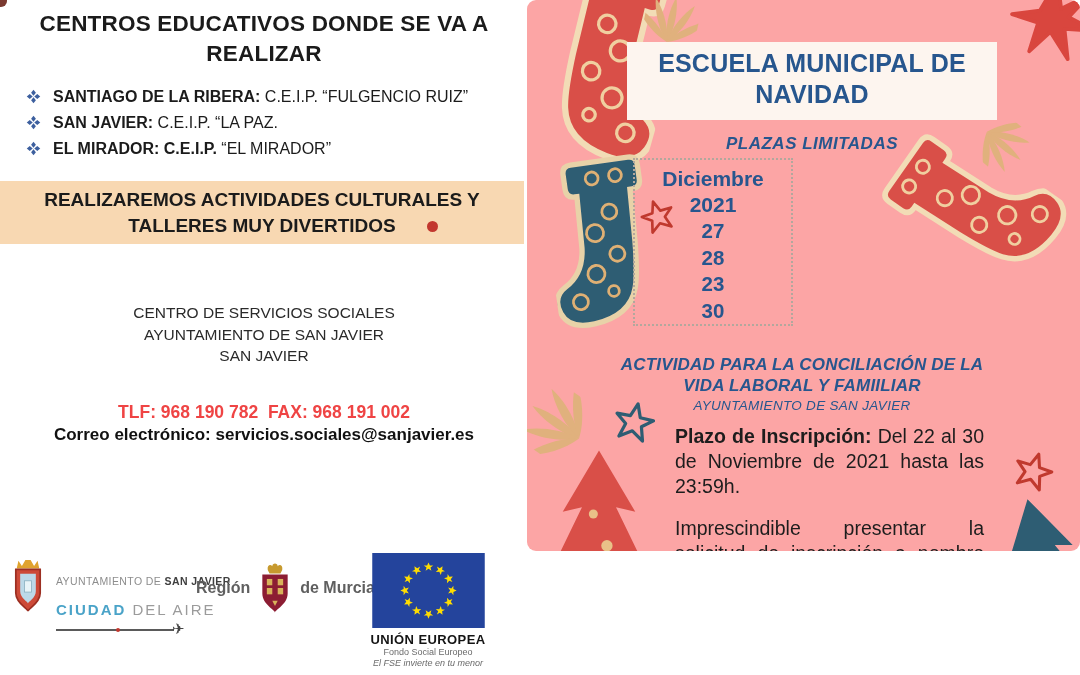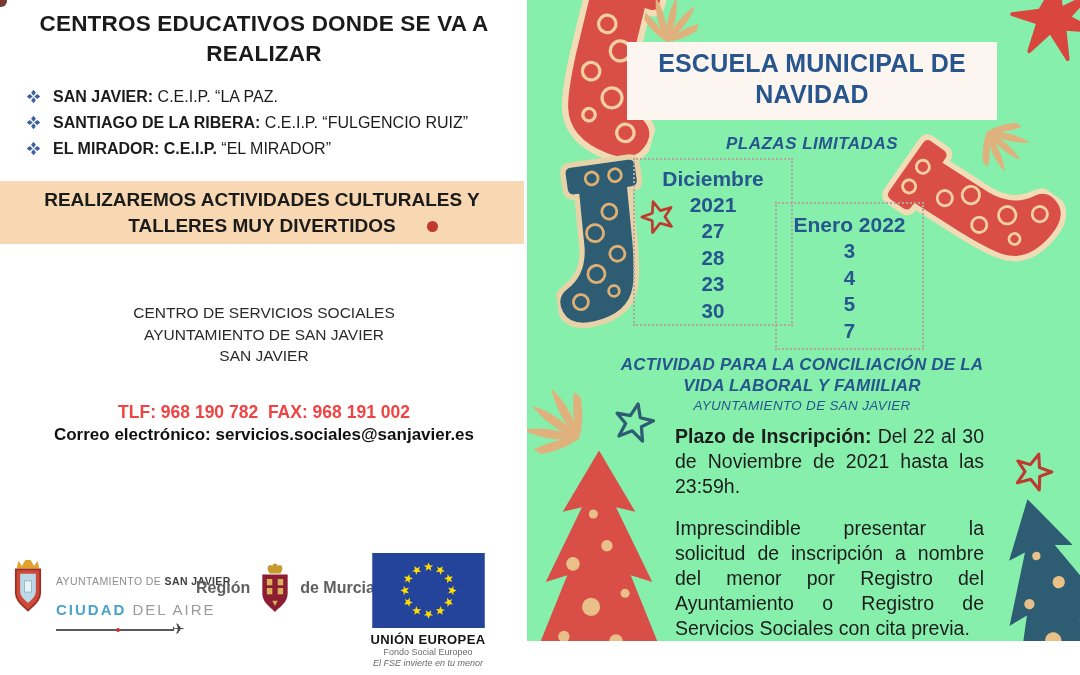--- a/index.html
+++ b/index.html
@@ -44,21 +44,21 @@
   .murcia-logo { position:absolute; left:196px; top:15px; display:flex; align-items:center; }
   .murcia-word { font-size:16px; color:#5f5f5f; font-weight:700; }
   .murcia-shield { width:38px; height:56px; margin:0 6px; }
   .eu-logo { position:absolute; left:358px; top:8px; width:140px; text-align:center; }
   .eu-flag { width:129px; height:75px; display:block; margin:0 auto; }
   .eu-title { font-size:13px; font-weight:700; color:#141414; margin-top:4px; letter-spacing:.4px; }
   .eu-sub { font-size:9px; color:#6b6b6b; line-height:11px; }
   .eu-sub.it { font-style:italic; }
 
   
-  .page-right { position:absolute; left:527px; top:0; width:553px; height:641px; background:#86efac; overflow:hidden; }
+  .page-right { position:absolute; left:527px; top:0; width:553px; height:551px; background:#fca5a5; overflow:hidden;border-radius:9px; }
   .deco { position:absolute; }
   .rp-titlebox { position:absolute; left:100px; top:42px; width:370px; padding:6px 0 10px;
                  background:#fdf5ef; text-align:center; }
   .rp-title { font-size:25px; font-weight:700; color:#27568e; line-height:31px; letter-spacing:.2px; }
   .rp-subtitle { position:absolute; left:100px; top:134px; width:370px; text-align:center;
                  font-size:17px; font-weight:600; font-style:italic; color:#27568e; letter-spacing:.5px; }
   .month-box { position:absolute; border:2px dotted #b3a79d; background:transparent; text-align:center;
                color:#27568e; font-weight:700; }
   .box-dec { left:106px; top:158px; width:160px; height:168px; padding-top:6px; }
   .box-ene { left:248px; top:202px; width:149px; height:148px; padding-top:8px; }
@@ -88,32 +88,32 @@
     <div class="centers-list">
       <div class="center-item">
         <svg class="bullet-diamond" viewBox="0 0 20 20">
           <g fill="#3c5f9e">
               <path d="M10 1 L13.2 5 L10 9 L6.8 5 Z"></path>
               <path d="M10 11 L13.2 15 L10 19 L6.8 15 Z"></path>
               <path d="M1 10 L5 6.8 L9 10 L5 13.2 Z"></path>
               <path d="M11 10 L15 6.8 L19 10 L15 13.2 Z"></path>
             </g>
         </svg>
-        <span><span class="center-bold">SAN JAVIER: </span><span class="center-normal">C.E.I.P. “LA PAZ.</span></span>
+        <span><span class="center-bold">SANTIAGO DE LA RIBERA: </span><span class="center-normal">C.E.I.P. “FULGENCIO RUIZ”</span></span>
       </div>
       <div class="center-item">
         <svg class="bullet-diamond" viewBox="0 0 20 20">
           <g fill="#3c5f9e">
               <path d="M10 1 L13.2 5 L10 9 L6.8 5 Z"></path>
               <path d="M10 11 L13.2 15 L10 19 L6.8 15 Z"></path>
               <path d="M1 10 L5 6.8 L9 10 L5 13.2 Z"></path>
               <path d="M11 10 L15 6.8 L19 10 L15 13.2 Z"></path>
             </g>
         </svg>
-        <span><span class="center-bold">SANTIAGO DE LA RIBERA: </span><span class="center-normal">C.E.I.P. “FULGENCIO RUIZ”</span></span>
+        <span><span class="center-bold">SAN JAVIER: </span><span class="center-normal">C.E.I.P. “LA PAZ.</span></span>
       </div>
       <div class="center-item">
         <svg class="bullet-diamond" viewBox="0 0 20 20">
           <g fill="#3c5f9e">
               <path d="M10 1 L13.2 5 L10 9 L6.8 5 Z"></path>
               <path d="M10 11 L13.2 15 L10 19 L6.8 15 Z"></path>
               <path d="M1 10 L5 6.8 L9 10 L5 13.2 Z"></path>
               <path d="M11 10 L15 6.8 L19 10 L15 13.2 Z"></path>
             </g>
         </svg>
@@ -326,27 +326,20 @@
 
     <div class="month-box box-dec">
       <div class="month-title">Diciembre</div>
       <div class="month-title">2021</div>
       <div class="month-date">27</div>
       <div class="month-date">28</div>
       <div class="month-date">23</div>
       <div class="month-date">30</div>
     </div>
 
-    <div class="month-box box-ene">
-      <div class="month-title">Enero 2022</div>
-      <div class="month-date">3</div>
-      <div class="month-date">4</div>
-      <div class="month-date">5</div>
-      <div class="month-date">7</div>
-    </div>
 
     <div class="rp-activity">
       <div class="act-l1">ACTIVIDAD PARA LA CONCILIACIÓN DE LA</div>
       <div class="act-l2">VIDA LABORAL Y FAMIILIAR</div>
       <div class="act-l3">AYUNTAMIENTO DE SAN JAVIER</div>
     </div>
 
     <div class="rp-par par-plazo"><b>Plazo de Inscripción:</b><span> Del 22 al 30 de Noviembre de 2021 hasta las 23:59h.</span></div>
 
     <div class="rp-par par-note">Imprescindible presentar la solicitud de inscripción a nombre del menor por Registro del Ayuntamiento o Registro de Servicios Sociales con cita previa.</div>

